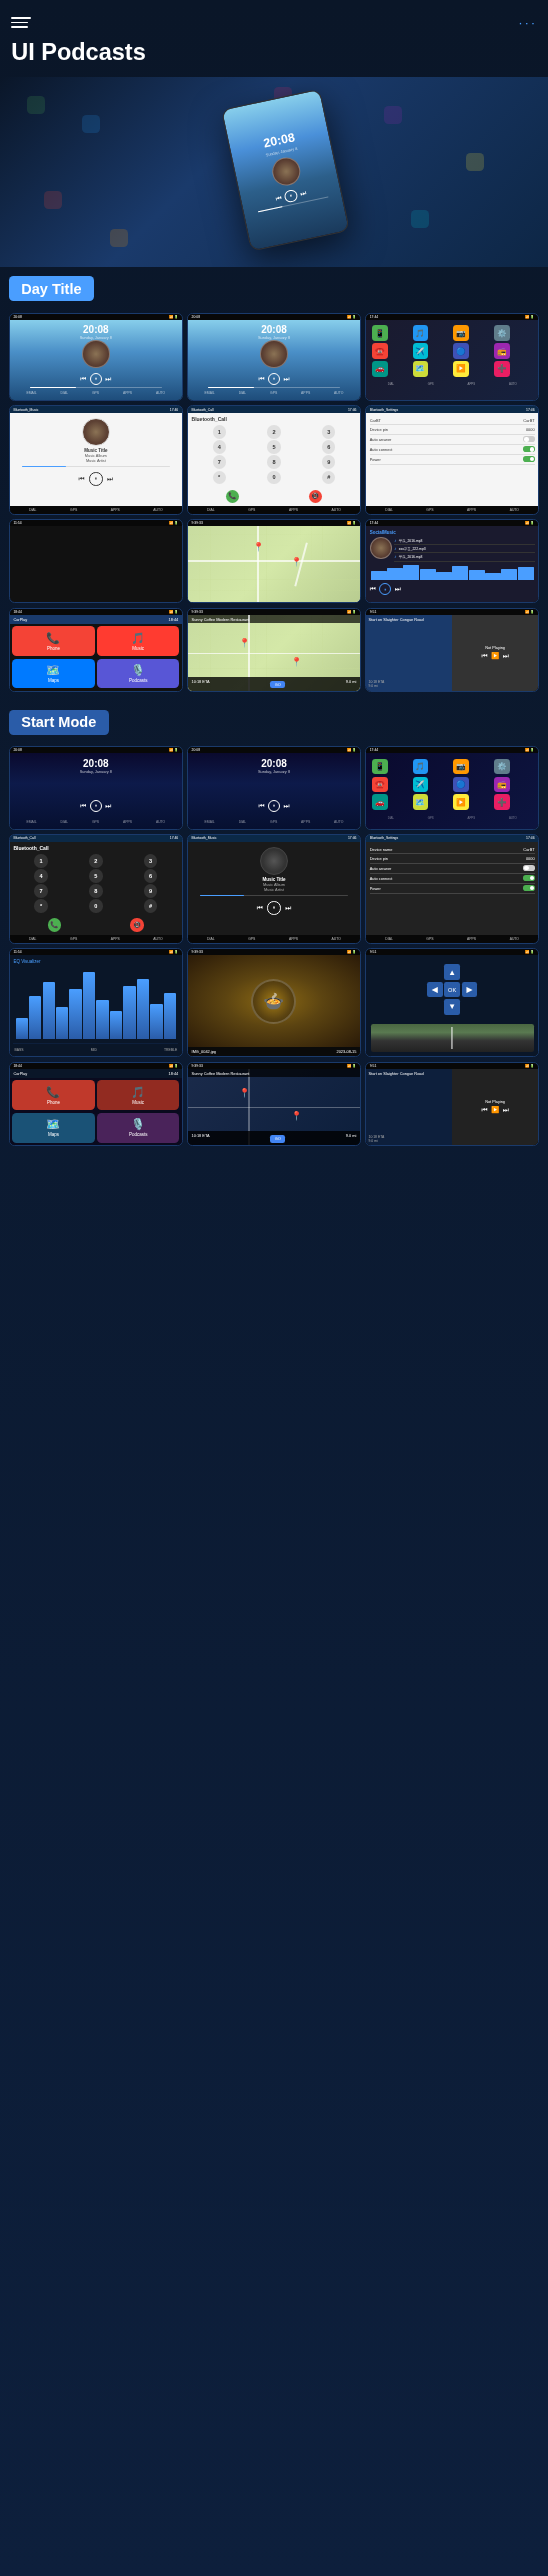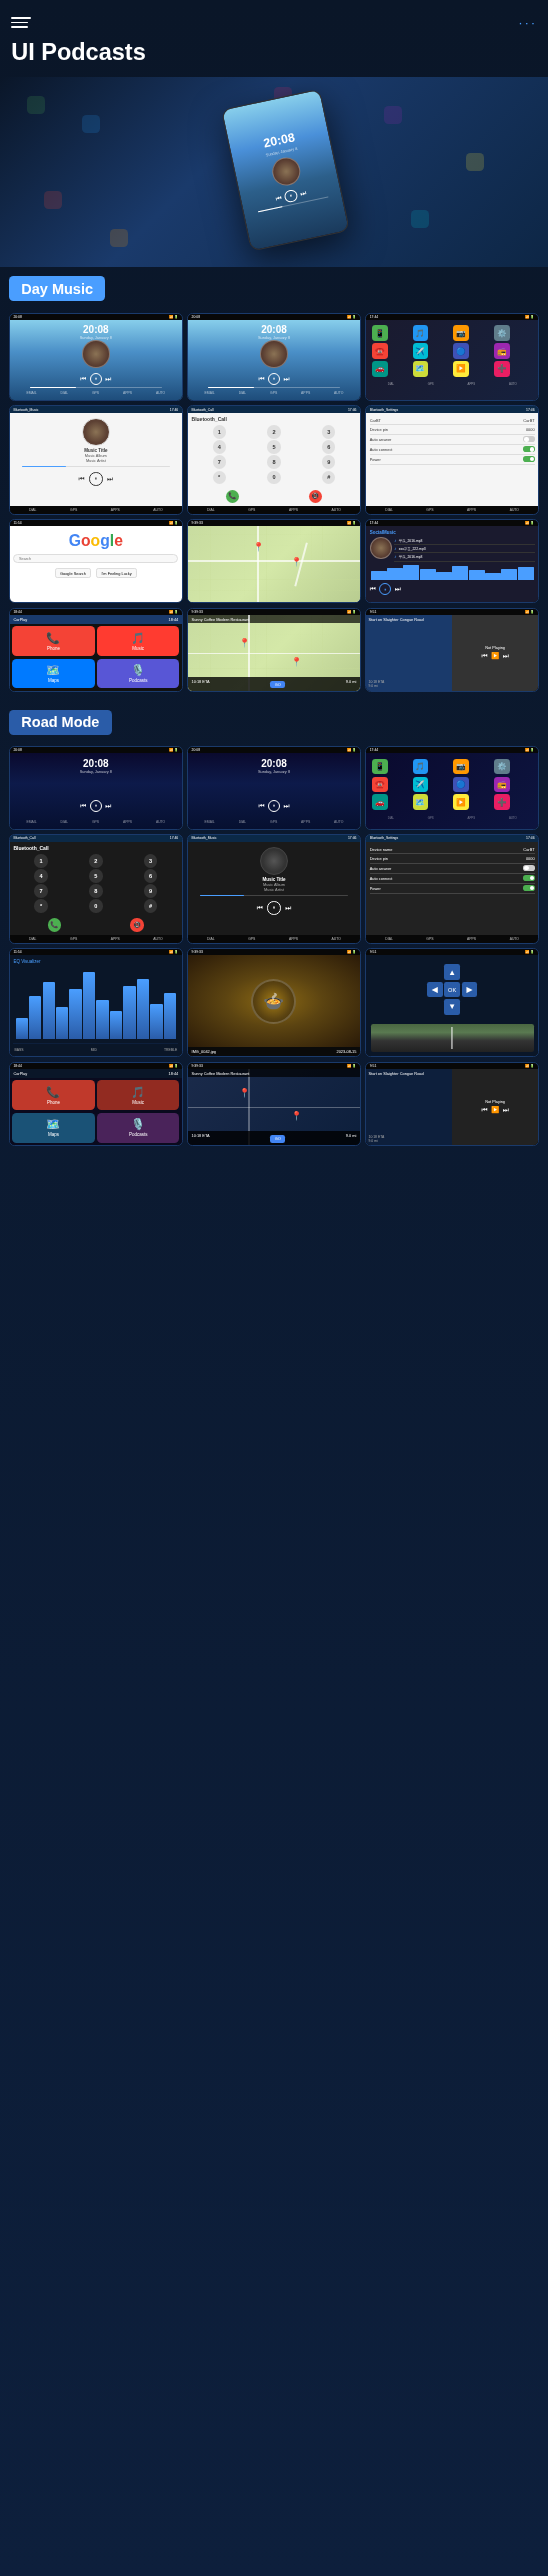--- a/index.html
+++ b/index.html
@@ -663,21 +663,21 @@
         <div class="sc-ctrl">⏭</div>
       </div>
       <div class="sc-progress">
         <div class="sc-progress-fill"></div>
       </div>
     </div>
   </div>
 </div>
 
 <div class="section-container">
-  <div class="mode-label">Day Music</div>
+  <div class="mode-label">Day Title</div>
 
   
   <div class="screens-row">
 
     <div class="screen-wrapper">
       <div class="screen-status">
         <span>20:08</span>
         <span>📶 🔋</span>
       </div>
       <div class="sc-home">
@@ -863,30 +863,20 @@
     </div>
   </div>
 
   
   <div class="screens-row">
 
     <div class="screen-wrapper">
       <div class="screen-status">
         <span>11:54</span>
         <span>📶 🔋</span>
-      </div>
-      <div class="sc-google">
-        <div class="google-logo">
-          <span class="google-g">G</span><span class="google-o1">o</span><span class="google-o2">o</span><span class="google-g2">g</span><span class="google-l">l</span><span class="google-e">e</span>
-        </div>
-        <input class="google-search" type="text" placeholder="Search" style="">
-        <div style="display:flex;gap:4.5px;margin-top:4.5px;">
-          <button style="background:#f8f8f8;border:0.6px solid #ddd;border-radius:2.2px;padding:1.7px 4.5px;font-size:3.9px;cursor:pointer;">Google Search</button>
-          <button style="background:#f8f8f8;border:0.6px solid #ddd;border-radius:2.2px;padding:1.7px 4.5px;font-size:3.9px;cursor:pointer;">I'm Feeling Lucky</button>
-        </div>
       </div>
     </div>
 
     <div class="screen-wrapper">
       <div class="screen-status">
         <span>9:39:33</span>
         <span>📶 🔋</span>
       </div>
       <div class="sc-map">
         <div class="map-bg"></div>
@@ -1028,21 +1018,21 @@
             <span style="color:#fff;font-size:6.7px;cursor:pointer;">▶️</span>
             <span style="color:#fff;font-size:6.7px;cursor:pointer;">⏭</span>
           </div>
         </div>
       </div>
     </div>
   </div>
 </div>
 
 <div class="section-container">
-  <div class="mode-label night">Road Mode</div>
+  <div class="mode-label night">Start Mode</div>
 
   
   <div class="screens-row">
 
     <div class="screen-wrapper">
       <div class="screen-status">
         <span>20:08</span>
         <span>📶 🔋</span>
       </div>
       <div class="sc-home-night">

